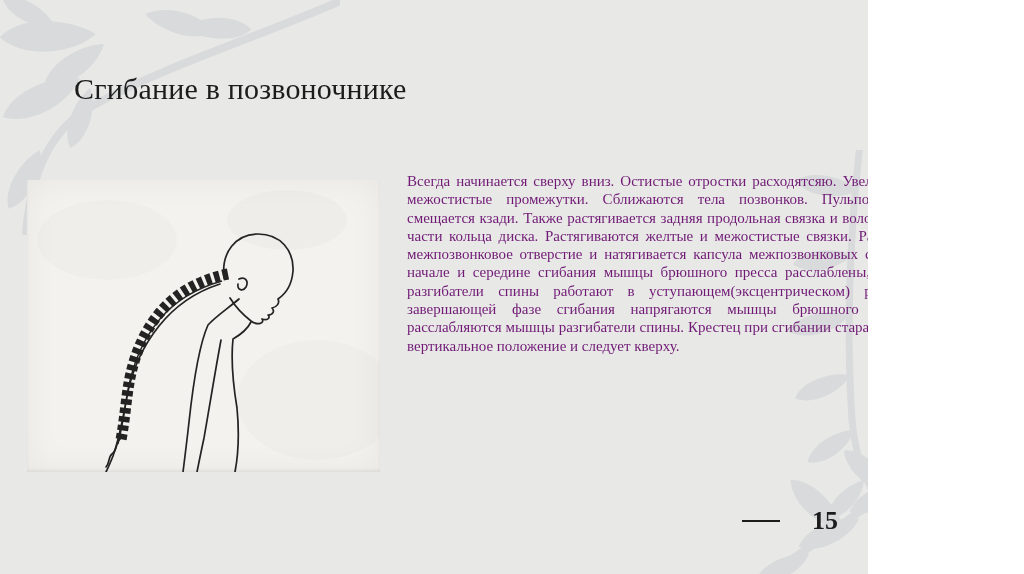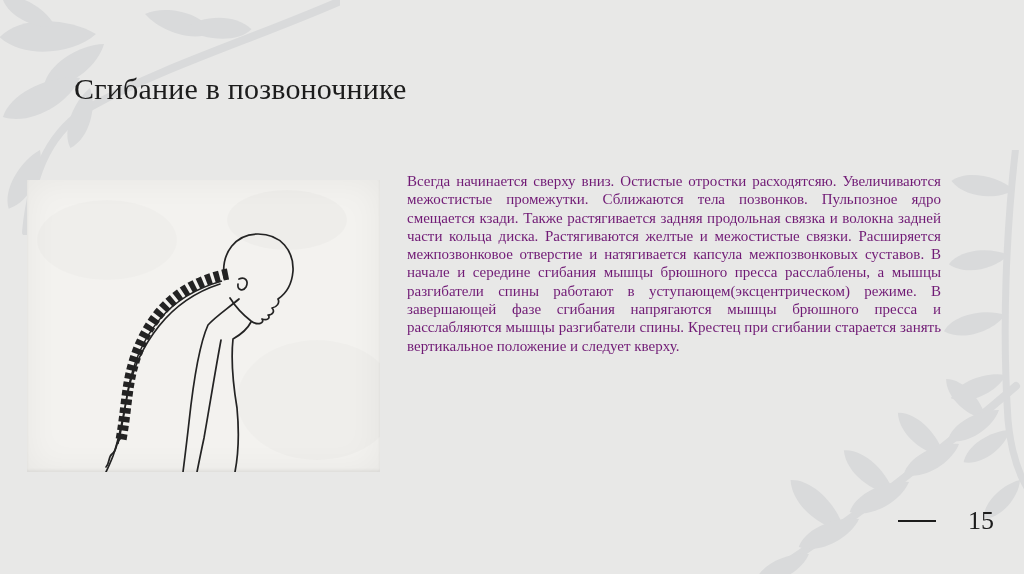--- a/index.html
+++ b/index.html
@@ -1,18 +1,18 @@
 <!DOCTYPE html>
 <html style="--background: #e8e8e7; --fern: #d9dadb; --paper: #f3f2ef; --ink: #232323; --text: #1c1c1c;"><head>
 <meta charset="utf-8">
 <style>
   html,body{margin:0;padding:0;}
   .slide{
     position:relative;
-    width:1024px;height:574px;
+    width:868px;height:574px;
     background:var(--background,#e8e8e7);
     overflow:hidden;
     font-family:"Liberation Serif", serif;
   }
   .fern{position:absolute;pointer-events:none;}
   .fern .leaf{fill:var(--fern,#d9dadb);}
   .fern .stem{stroke:var(--fern,#d9dadb);fill:none;stroke-linecap:round;}
   .fern-tl{left:0;top:0;}
   .fern-r{right:0;top:150px;}
   .fern-br{left:754px;top:364px;}
@@ -35,21 +35,21 @@
 
   .body-text{
     position:absolute;left:407px;top:172px;width:534px;
     font-size:15px;line-height:18.3px;color:#701a75;
     text-align:justify;text-align-last:left;
     margin:0;
   }
 
   .footer{
     position:absolute;right:30px;top:508px;
-    display:flex;align-items:center;gap:32px;
+    display:flex;align-items:center;gap:32px;font-weight:bold;
   }
   .footer-dash{width:38px;height:2px;background:var(--text,#1c1c1c);}
   .page-number{font-size:26px;color:var(--text,#1c1c1c);line-height:1;}
 </style>
 </head>
 <body>
 
 <div class="slide">
 
   <svg width="0" height="0" style="position:absolute" aria-hidden="true">

